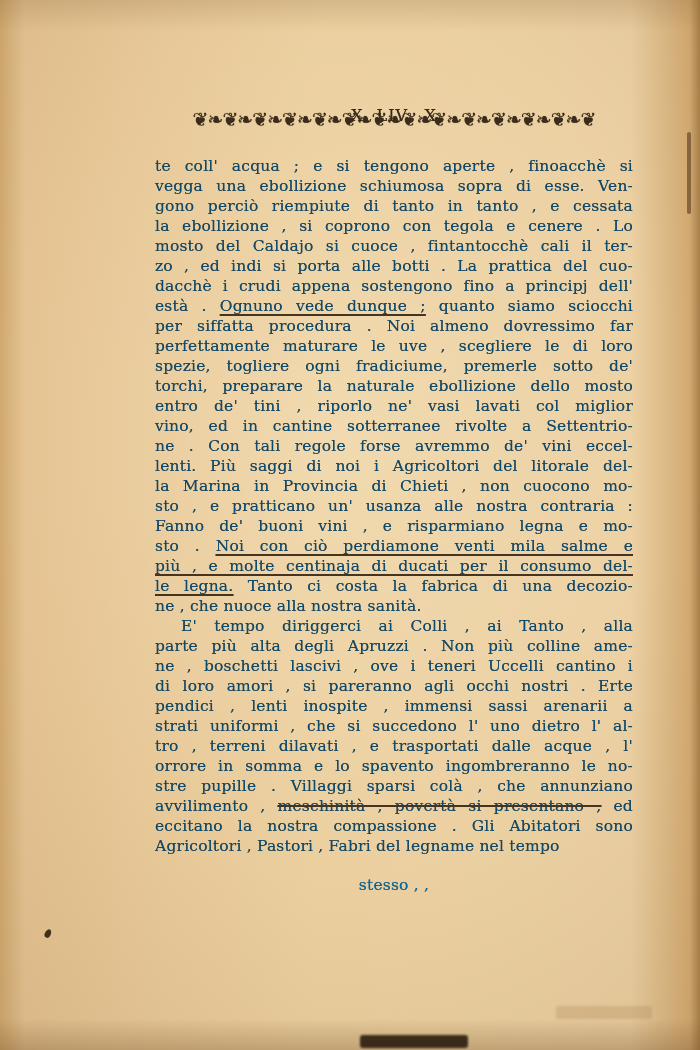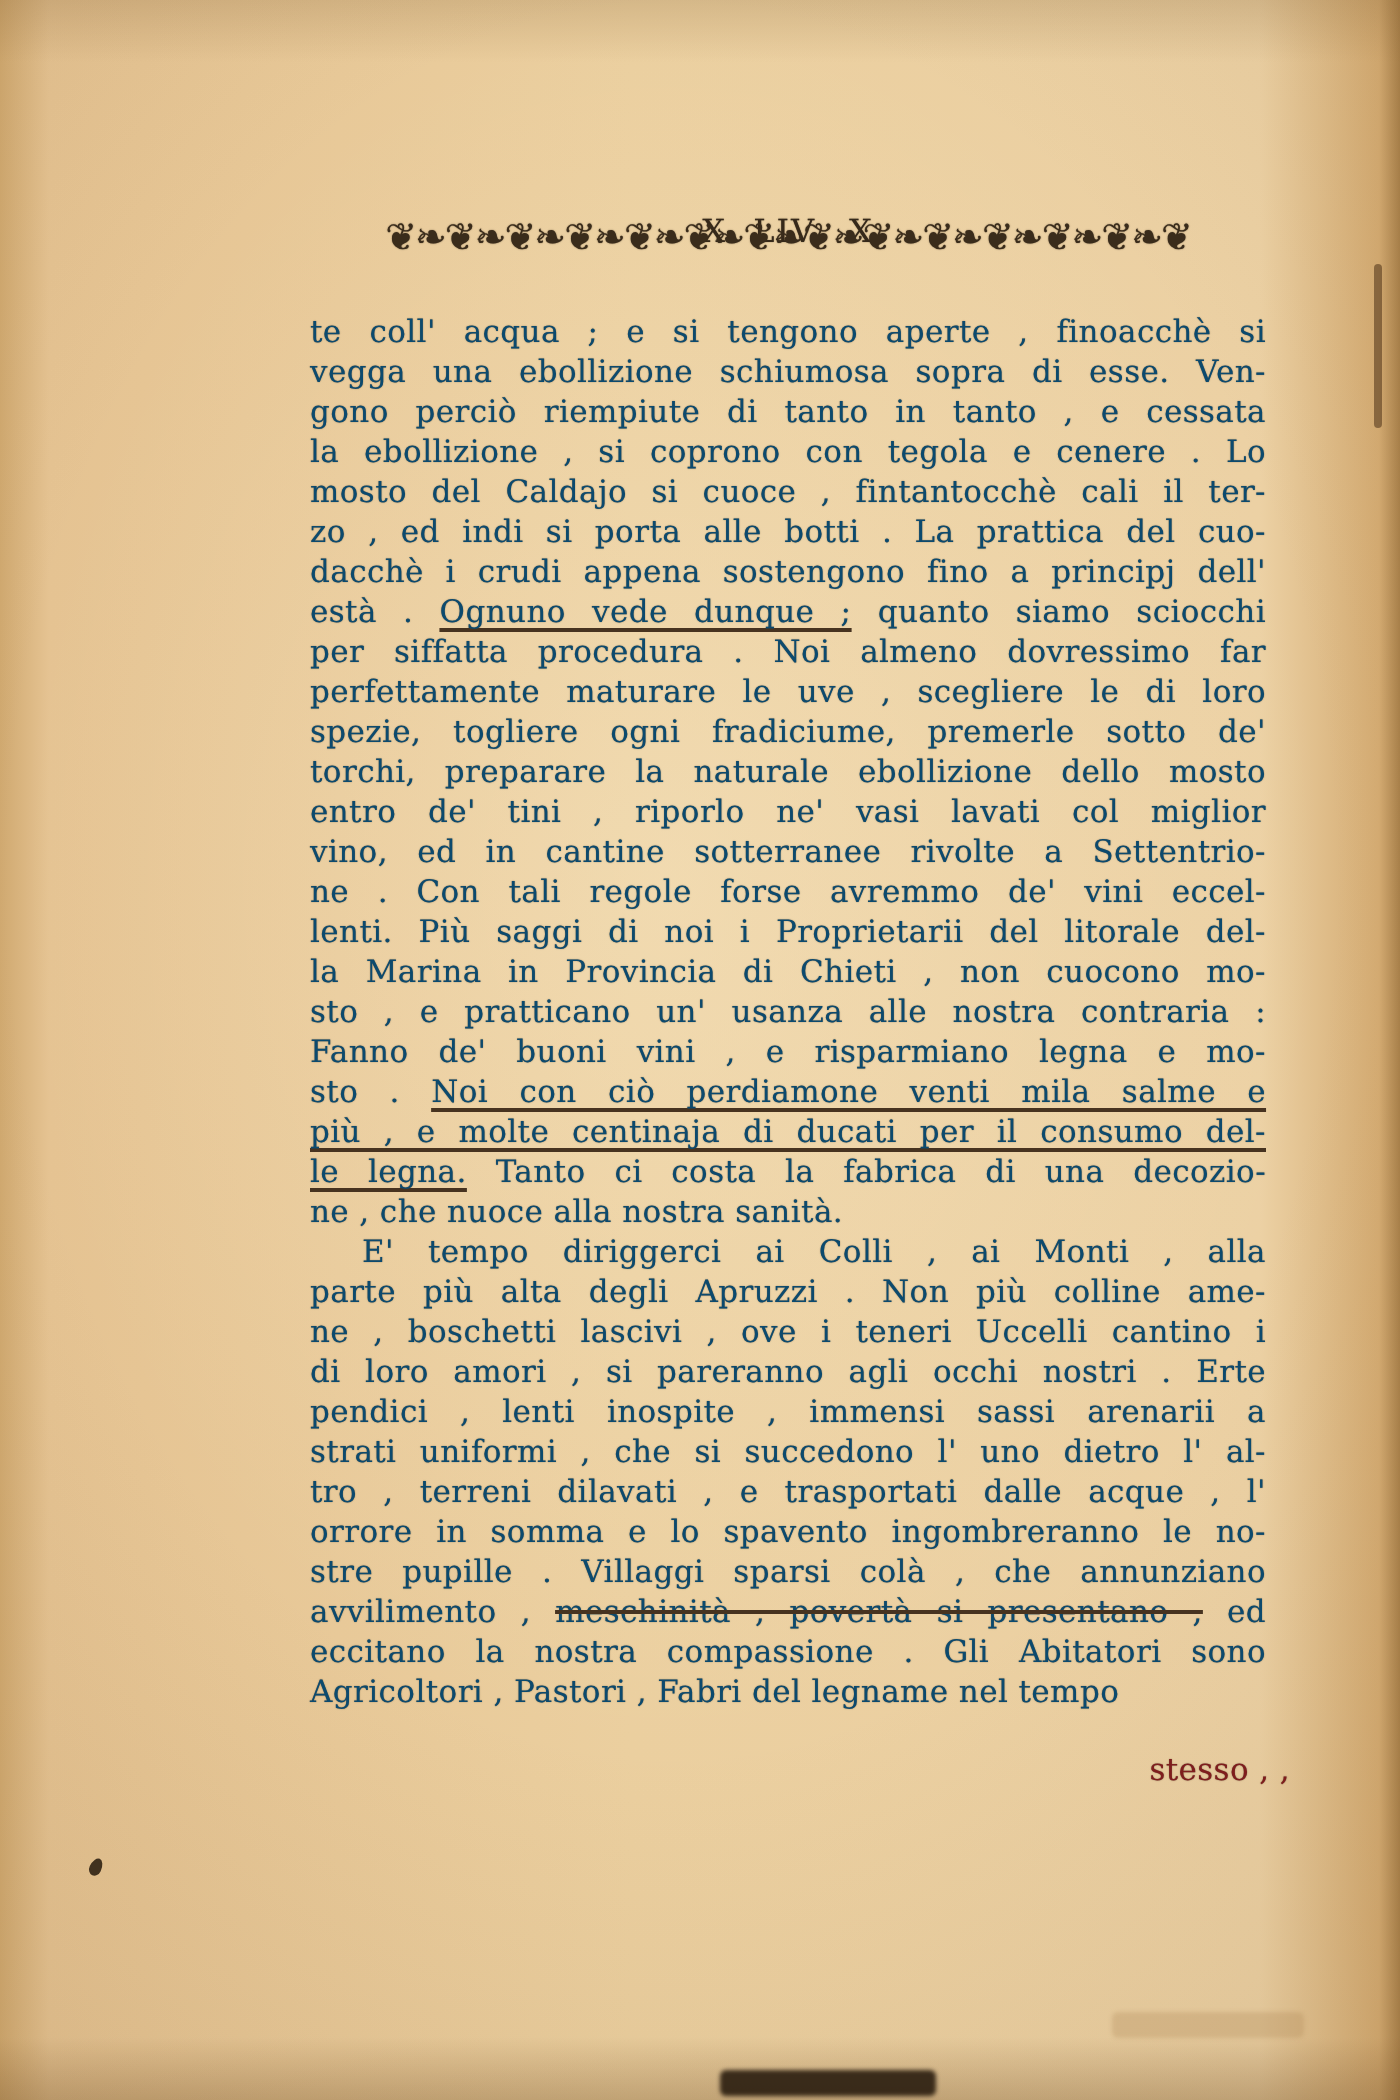--- a/index.html
+++ b/index.html
@@ -36,22 +36,22 @@
     font-size:15.5px; line-height:20px; height:20px;
     text-align:justify; text-align-last:justify;
     text-shadow:0 0 .6px rgba(54,41,26,.65);
     letter-spacing:.2px;
   }
   .line.indent{ text-indent:26px; }
   .line.lastline{ text-align-last:left; }
   .mark-u{ text-decoration:underline; text-decoration-thickness:1.5px; text-underline-offset:3px; text-decoration-color:#473320; }
   .mark-s{ text-decoration:line-through; text-decoration-thickness:1.5px; text-decoration-color:#473320; }
   .catchword{
-    position:absolute; top:876px; left:167px; width:478px;
-    text-align:right; font-size:15.5px; color:#7f1d1d;
+    position:absolute; top:876px; left:155px; width:478px;
+    text-align:center; font-size:15.5px; color:#0369a1;
     text-shadow:0 0 .6px rgba(54,41,26,.65); letter-spacing:.2px;
   }
   .edge-mark{
     position:absolute; right:9px; top:132px; width:4px; height:82px;
     background:rgba(75,48,22,.55); border-radius:2px;
   }
   .bottom-blot{
     position:absolute; left:360px; top:1035px; width:108px; height:13px;
     background:rgba(32,20,8,.85); filter:blur(1px); border-radius:3px;
   }
@@ -83,29 +83,29 @@
     <div class="line">zo , ed indi si porta alle botti . La prattica del cuo-</div>
     <div class="line">dacchè i crudi appena sostengono fino a principj dell'</div>
     <div class="line"><span>està . </span><span class="mark-u">Ognuno vede dunque ;</span><span> quanto siamo sciocchi</span></div>
     <div class="line">per siffatta procedura . Noi almeno dovressimo far</div>
     <div class="line">perfettamente maturare le uve , scegliere le di loro</div>
     <div class="line">spezie, togliere ogni fradiciume, premerle sotto de'</div>
     <div class="line">torchi, preparare la naturale ebollizione dello mosto</div>
     <div class="line">entro de' tini , riporlo ne' vasi lavati col miglior</div>
     <div class="line">vino, ed in cantine sotterranee rivolte a Settentrio-</div>
     <div class="line">ne . Con tali regole forse avremmo de' vini eccel-</div>
-    <div class="line">lenti. Più saggi di noi i Proprietarii del litorale del-</div>
+    <div class="line">lenti. Più saggi di noi i Agricoltori del litorale del-</div>
     <div class="line">la Marina in Provincia di Chieti , non cuocono mo-</div>
     <div class="line">sto , e pratticano un' usanza alle nostra contraria :</div>
     <div class="line">Fanno de' buoni vini , e risparmiano legna e mo-</div>
     <div class="line"><span>sto . </span><span class="mark-u">Noi con ciò perdiamone venti mila salme e</span></div>
     <div class="line"><span class="mark-u">più , e molte centinaja di ducati per il consumo del-</span></div>
     <div class="line"><span class="mark-u">le legna.</span><span> Tanto ci costa la fabrica di una decozio-</span></div>
     <div class="line lastline">ne , che nuoce alla nostra sanità.</div>
-    <div class="line indent">E' tempo diriggerci ai Colli , ai Monti , alla</div>
+    <div class="line indent">E' tempo diriggerci ai Colli , ai Tanto , alla</div>
     <div class="line">parte più alta degli Apruzzi . Non più colline ame-</div>
     <div class="line">ne , boschetti lascivi , ove i teneri Uccelli cantino i</div>
     <div class="line">di loro amori , si pareranno agli occhi nostri . Erte</div>
     <div class="line">pendici , lenti inospite , immensi sassi arenarii a</div>
     <div class="line">strati uniformi , che si succedono l' uno dietro l' al-</div>
     <div class="line">tro , terreni dilavati , e trasportati dalle acque , l'</div>
     <div class="line">orrore in somma e lo spavento ingombreranno le no-</div>
     <div class="line">stre pupille . Villaggi sparsi colà , che annunziano</div>
     <div class="line"><span>avvilimento , </span><span class="mark-s">meschinità , povertà si presentano ,</span><span> ed</span></div>
     <div class="line">eccitano la nostra compassione . Gli Abitatori sono</div>

